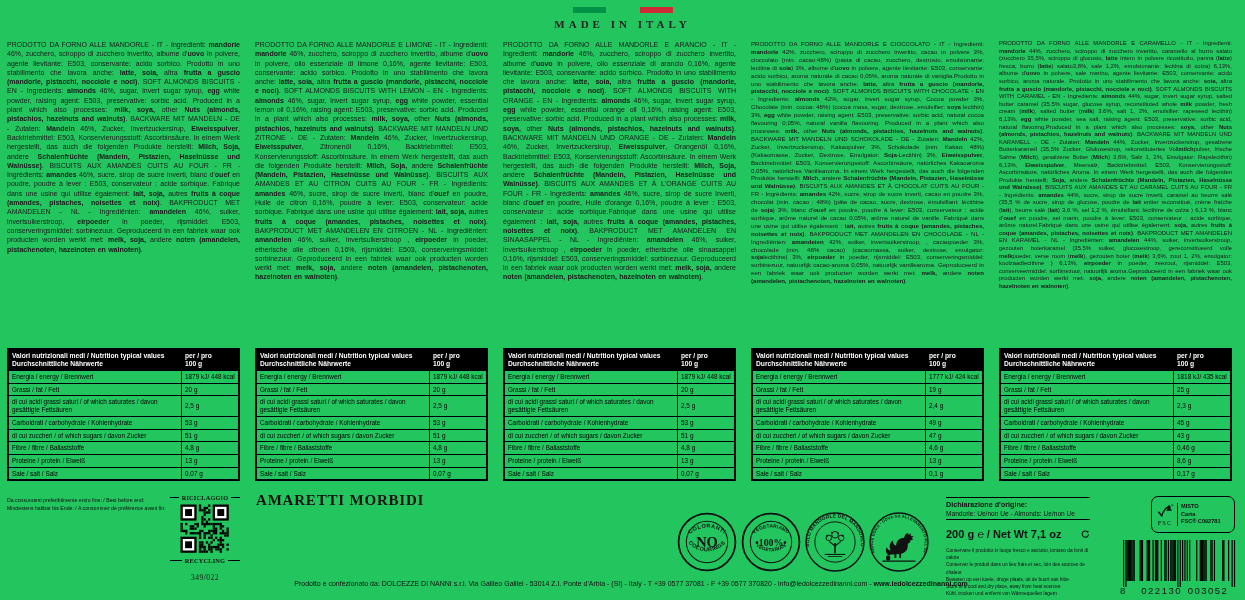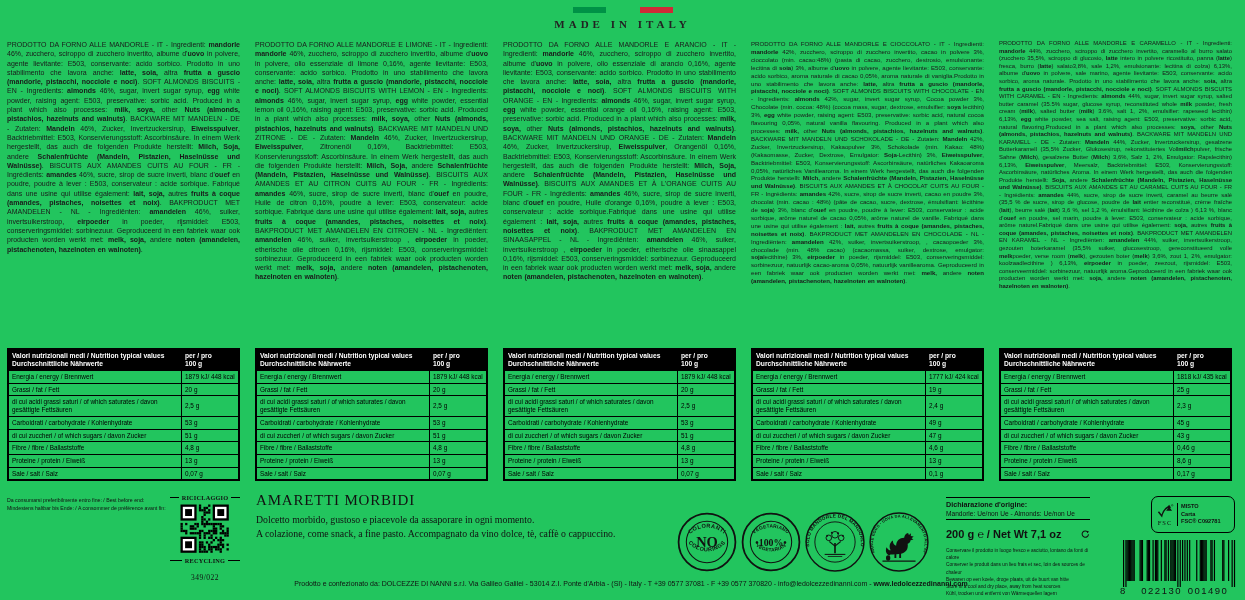--- a/index.html
+++ b/index.html
@@ -22,21 +22,21 @@
   .ntab thead th{background:#000;color:#fff;font-weight:bold;font-size:6.7px;}
   .ntab .val{width:50px;}
   
   .bb{position:absolute;left:7px;top:497px;width:162px;font-size:5.2px;line-height:1.5;text-align:justify;}
   .qrblk{position:absolute;left:170px;top:494px;width:70px;text-align:center;font-family:Liberation Serif, serif;}
   .qrcap{display:flex;align-items:center;gap:3px;font-size:6.3px;font-weight:bold;letter-spacing:.2px;}
   .qrcap::before,.qrcap::after{content:"";flex:1;border-top:1.2px solid #000;}
   .qrblk svg{display:block;margin:2px auto;}
   .qrcode-num{font-size:7.5px;margin-top:9px;letter-spacing:.5px;}
   .amaretti{position:absolute;left:256px;top:492px;width:415px;font-family:"Liberation Serif",serif;}
-  .am-title{font-size:15px;font-weight:normal;letter-spacing:.8px;margin:0 0 4px 0;}
+  .am-title{font-size:15px;font-weight:bold;letter-spacing:.8px;margin:0 0 4px 0;}
   .am-it{font-size:9.8px;line-height:1.45;margin:0;}
   .am-en{font-size:9.8px;line-height:1.35;margin:5px 0 0 0;font-style:italic;}
   .badges{position:absolute;left:676px;top:511px;display:flex;gap:2px;}
   .badge{display:block;}
   .arc{font-size:5.4px;font-weight:bold;letter-spacing:.4px;text-anchor:middle;fill:#111;}
   .arc.sm{font-size:4.6px;letter-spacing:.2px;}
   .arc.xs{font-size:3.8px;letter-spacing:.2px;}
   .bigcenter{font-family:"Liberation Serif",serif;font-size:14px;font-weight:bold;text-anchor:middle;fill:#111;}
   .midcenter{font-family:"Liberation Serif",serif;font-size:9.5px;font-weight:bold;text-anchor:middle;fill:#111;}
   .decl{position:absolute;left:946px;top:495px;width:144px;}
@@ -445,21 +445,21 @@
         <rect x="1.5" y="33.699999999999996" width="16.099999999999998" height="16.099999999999998" fill="#000"></rect>
         <rect x="3.8" y="36" width="11.5" height="11.5" fill="#fff"></rect>
         <rect x="6.1" y="38.3" width="6.8999999999999995" height="6.8999999999999995" fill="#000"></rect>
       </svg>
     <div class="qrcap">RECYCLING</div>
     <div class="qrcode-num">349/022</div>
   </div>
 
   <div class="amaretti">
     <h1 class="am-title">AMARETTI MORBIDI</h1>
-    <p class="am-it"><span>Dolcetto morbido, gustoso e piacevole da assaporare in ogni momento.</span><br><span>A colazione, come snack, a fine pasto. Accompagnato da vino dolce, tè, caffè o cappuccino.</span></p>
+    <p class="am-it"><br></p>
   </div>
 
   <div class="badges">
     <svg class="badge" width="62" height="62" viewBox="0 0 60 60">
       <circle cx="30" cy="30" r="27.5" fill="none" stroke="#111" stroke-width="1.7"></circle>
       <circle cx="30" cy="30" r="20" fill="none" stroke="#111" stroke-width="1"></circle>
       <defs>
         <path id="b0t" d="M 6,36 A 24.4,24.4 0 0 1 54,36"></path>
         <path id="b0b" d="M 7.5,23 A 23.8,23.8 0 0 0 52.5,23"></path>
       </defs>
@@ -599,19 +599,19 @@
         <rect x="93.86" y="0" width="1.18" height="41" fill="#000"></rect>
         <rect x="102.11999999999999" y="0" width="1.18" height="41" fill="#000"></rect>
         <rect x="103.3" y="0" width="1.18" height="41" fill="#000"></rect>
         <rect x="108.02" y="0" width="1.18" height="41" fill="#000"></rect>
         <rect x="111.55999999999999" y="0" width="1.18" height="47" fill="#000"></rect>
         <rect x="113.91999999999999" y="0" width="1.18" height="47" fill="#000"></rect>
       </svg>
     <div class="bc-digits">
       <span class="d0">8</span>
       <span class="d1">022130</span>
-      <span class="d2">001490</span>
+      <span class="d2">003052</span>
     </div>
   </div>
 
   <div class="producer">Prodotto e confezionato da: DOLCEZZE DI NANNI s.r.l. Via Galileo Galilei - 53014 Z.I. Ponte d'Arbia - (SI) - Italy - T +39 0577 37081 - F +39 0577 370820 - info@ledolcezzedinanni.com - <b>www.ledolcezzedinanni.com</b></div>
 
 </div>
 
 </body></html>

